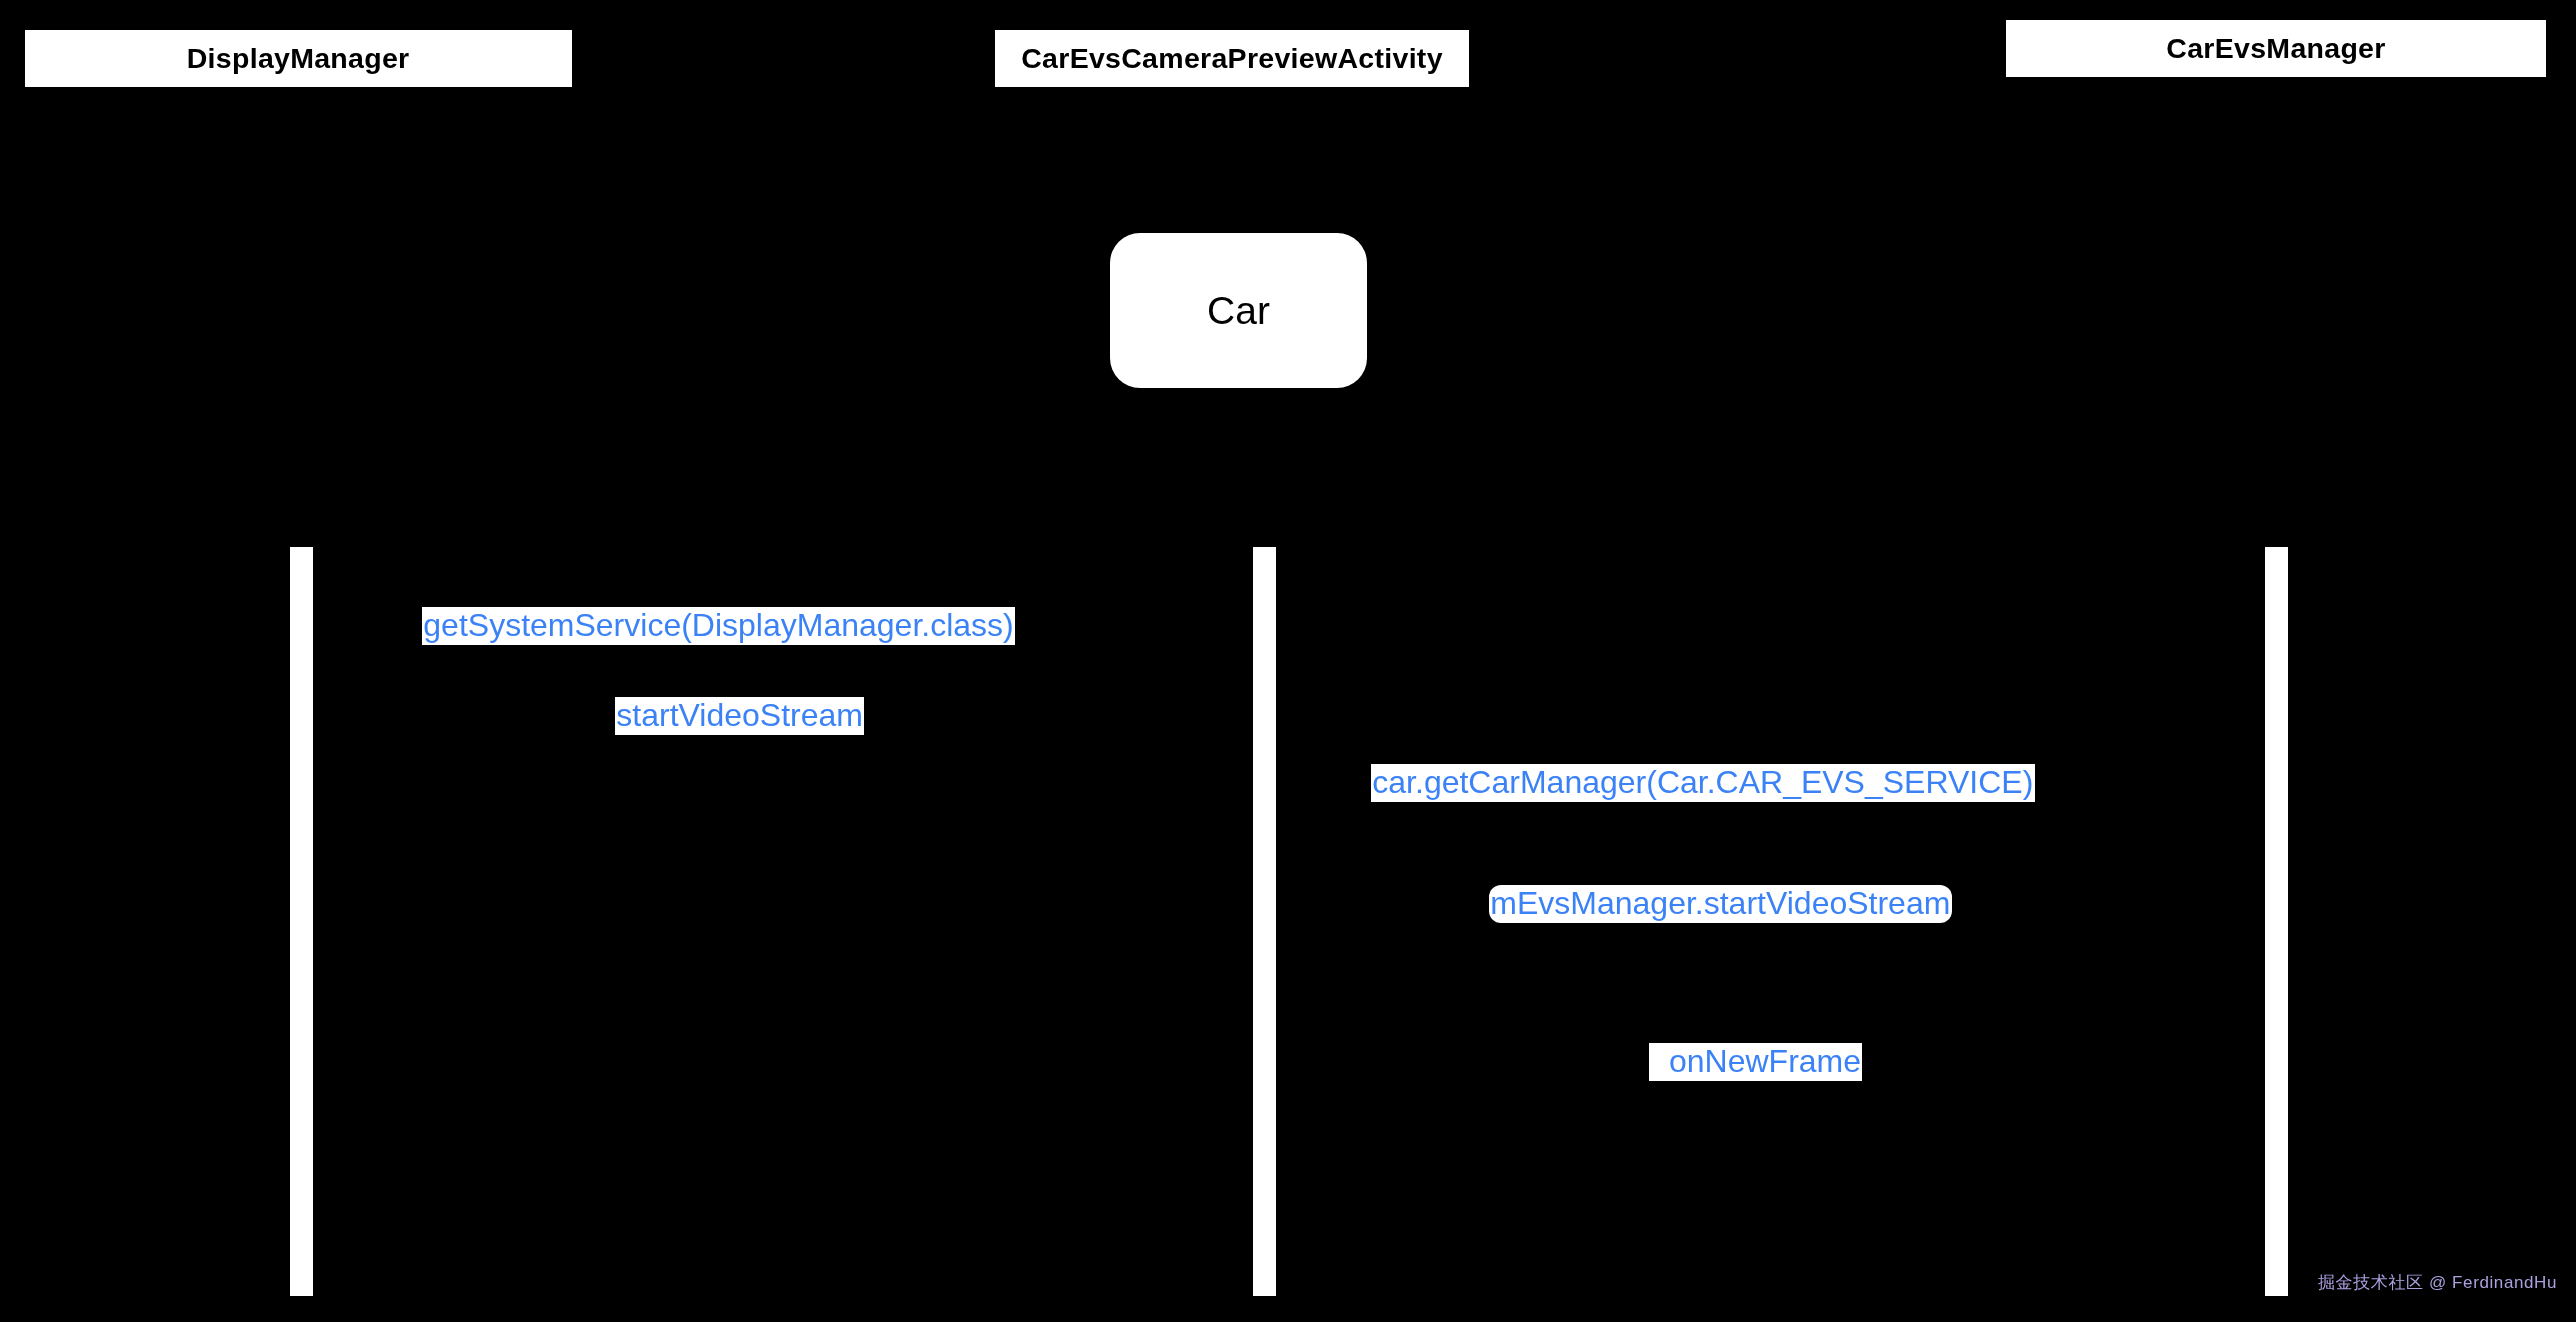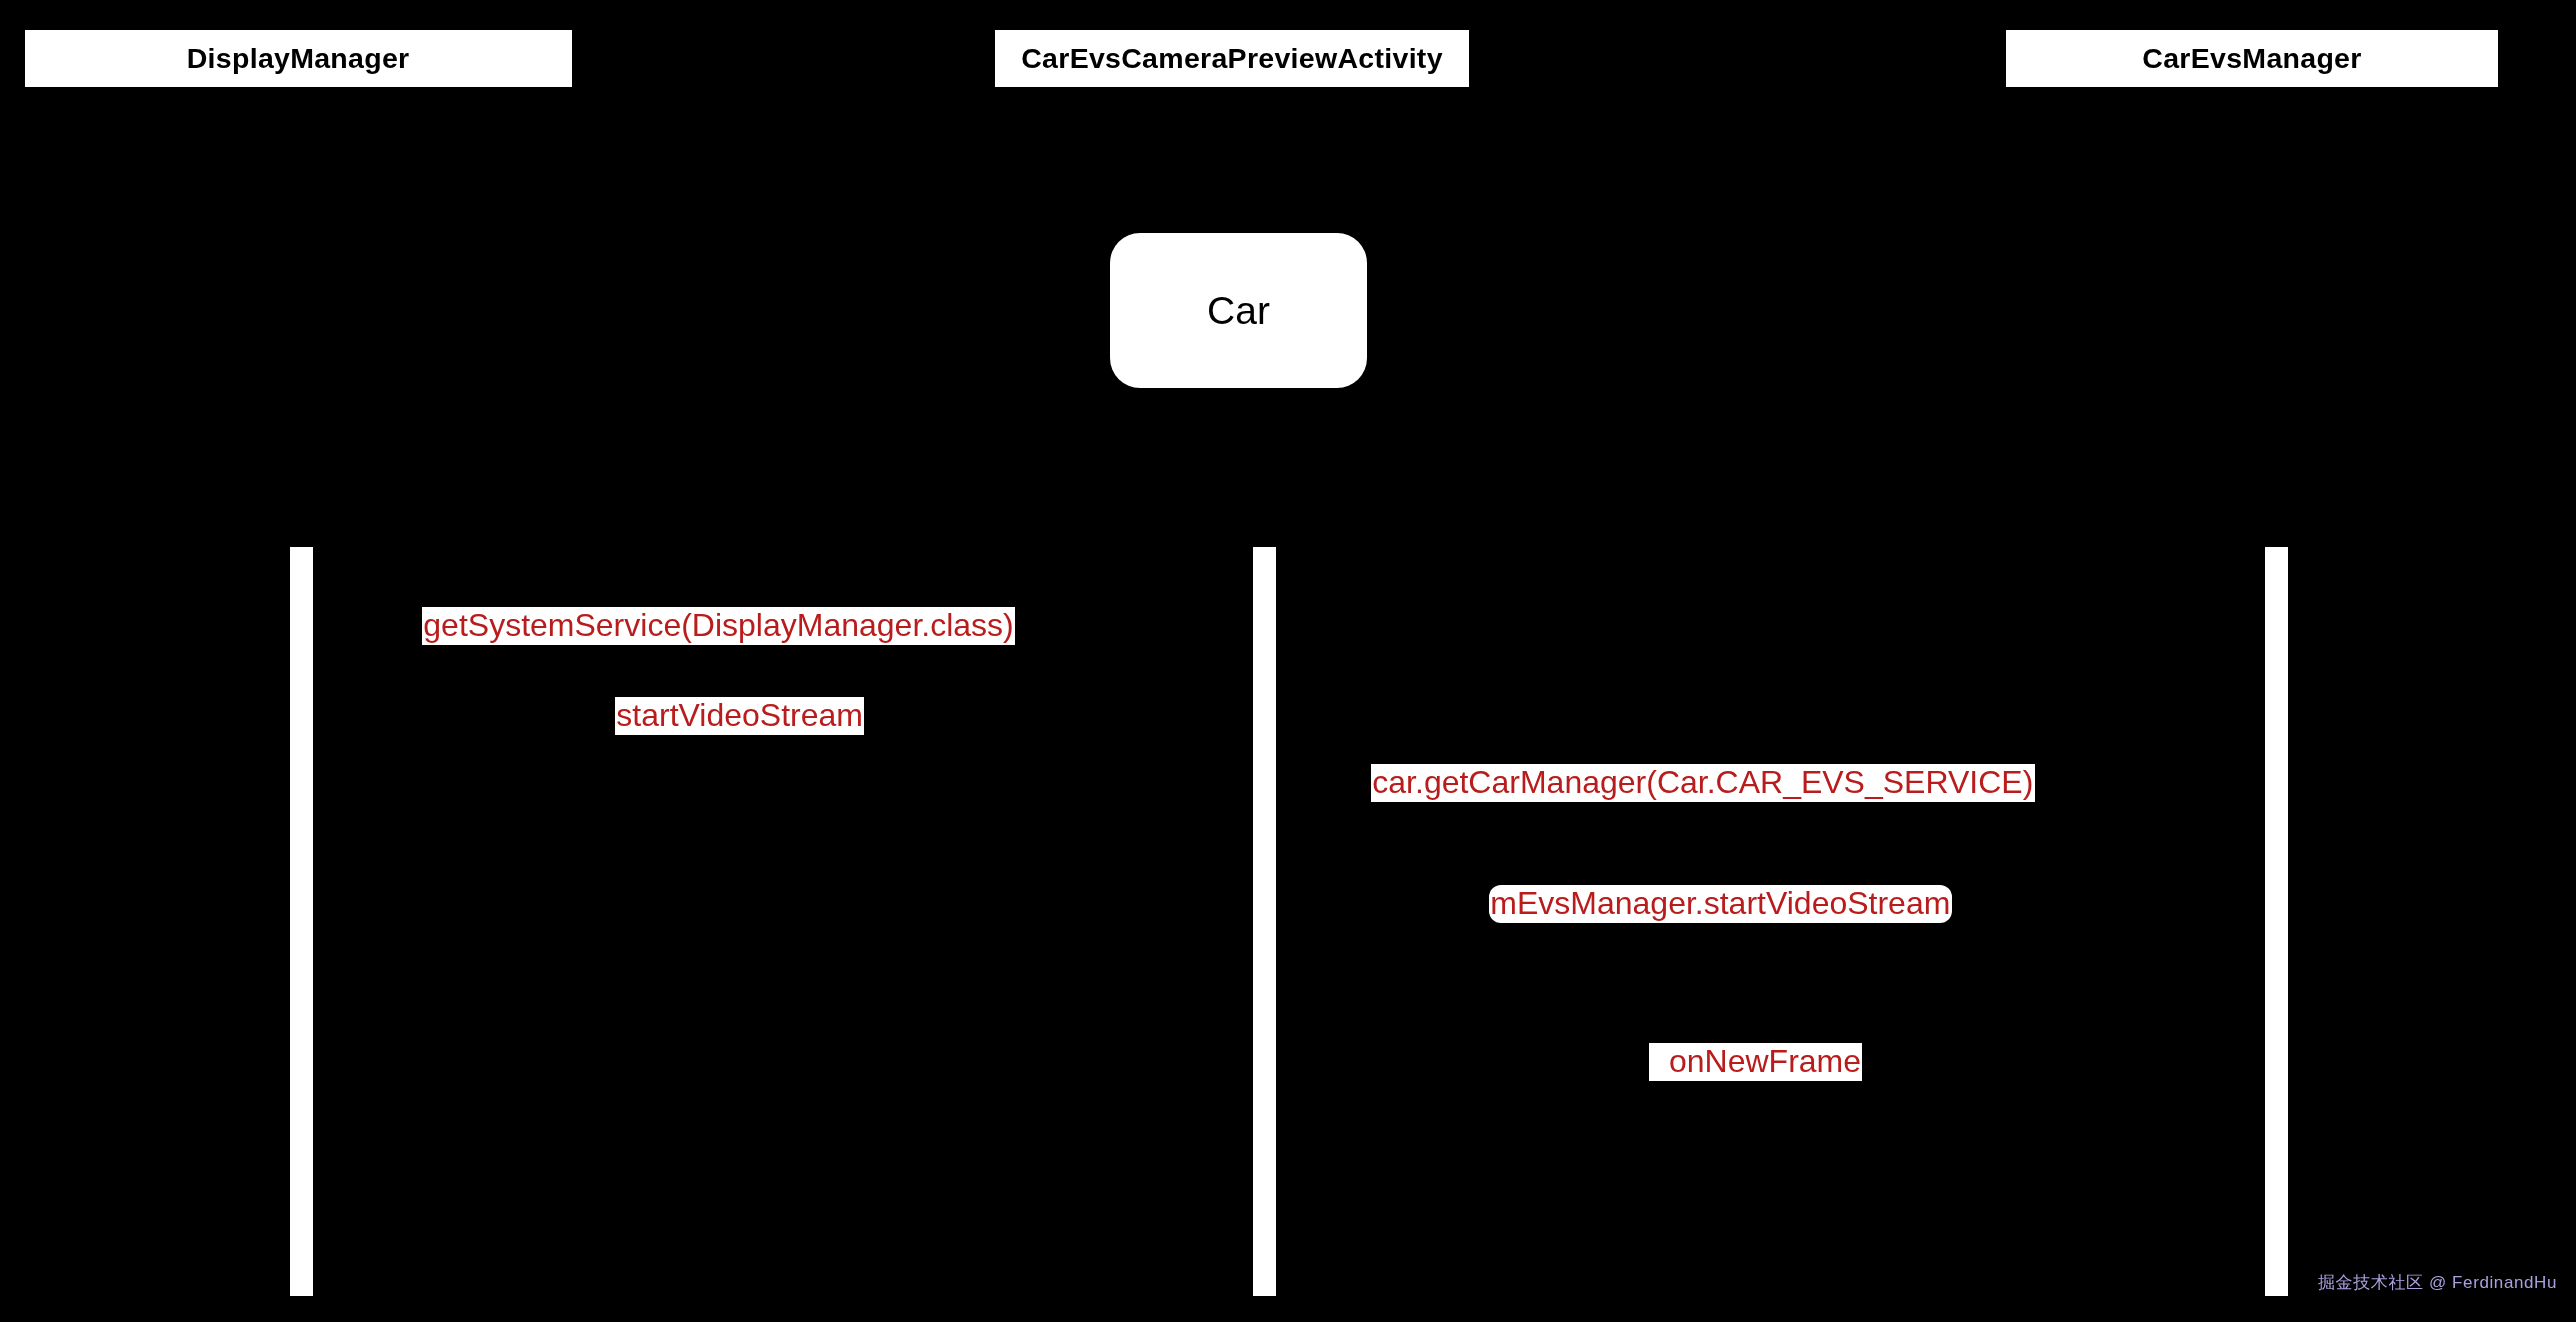--- a/index.html
+++ b/index.html
@@ -48,21 +48,21 @@
     justify-content: center;
     color: #000000;
     font-size: 39px;
     font-weight: normal;
     white-space: nowrap;
   }
   
   .message-label {
     position: absolute;
     background: #ffffff;
-    color: #b91c1c;
+    color: #3b82f6;
     font-size: 32px;
     line-height: 1.08;
     white-space: nowrap;
     padding: 1.3px 1.3px 2.6px 1.3px;
     box-sizing: border-box;
   }
   
   .watermark {
     position: absolute;
     color: #c4b5fd;
@@ -78,21 +78,21 @@
 <div id="canvas">
 
   <div class="participant-box" style="left:24.6px; top:30px; width:547px; height:57px;">
     <span>DisplayManager</span>
   </div>
 
   <div class="participant-box" style="left:995px; top:30px; width:474px; height:57px;justify-content:center;">
     <span>CarEvsCameraPreviewActivity</span>
   </div>
 
-  <div class="participant-box" style="left:2006px; top:30px; width:492px; height:57px;">
+  <div class="participant-box" style="left:2006px; top:20px; width:540px; height:57px;">
     <span>CarEvsManager</span>
   </div>
 
   <div class="object-node" style="left:1110px; top:233px; width:257px; height:155px;">
     <span>Car</span>
   </div>
 
   <div class="lifeline-bar" style="left:290px; top:547px; height:749px;"></div>
 
   <div class="lifeline-bar" style="left:1253px; top:547px; height:749px;"></div>

